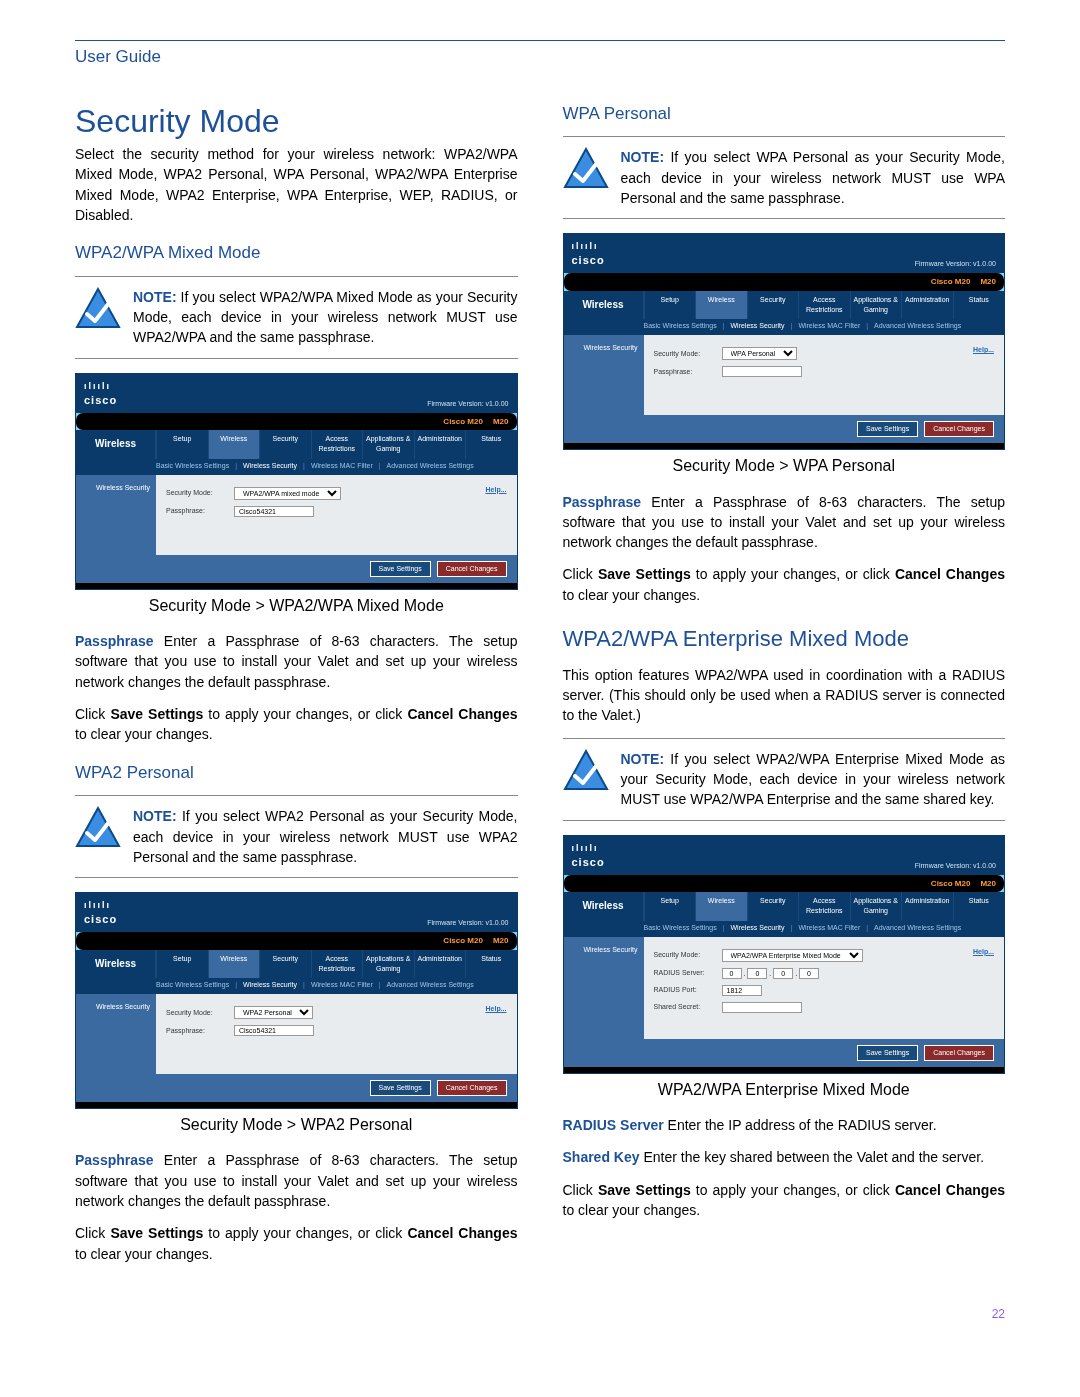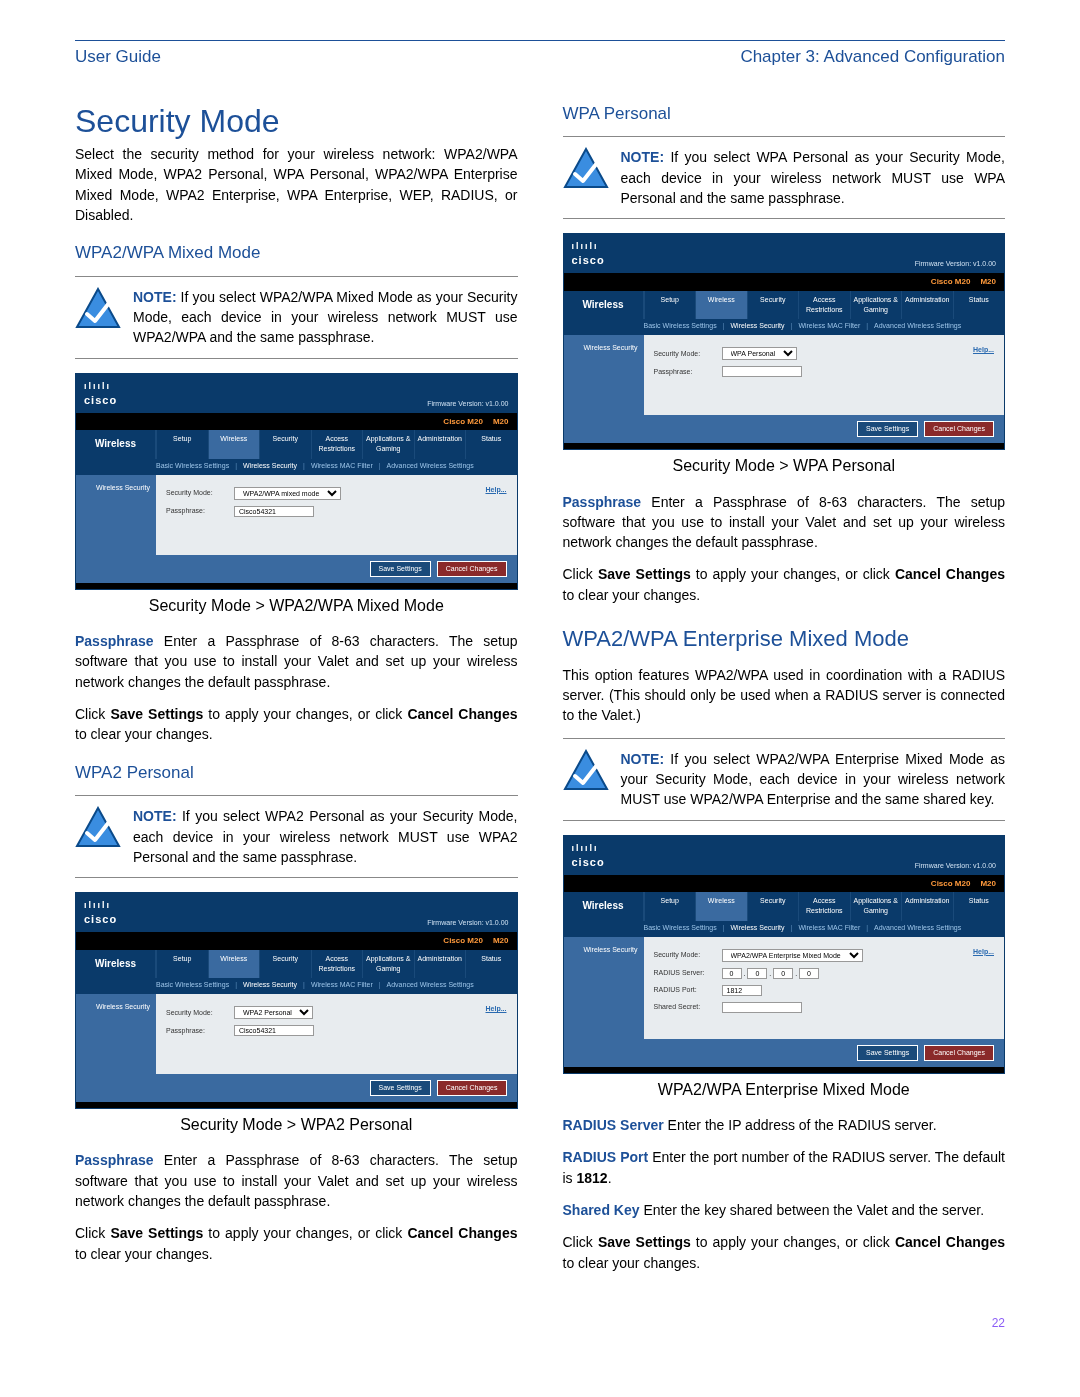--- a/index.html
+++ b/index.html
@@ -117,20 +117,21 @@
     color: #cfe1f2;
   }
   .shot .model-row {
     display: flex;
     justify-content: flex-end;
     background: #000;
     color: #ff9a3c;
     padding: 3px 8px;
     font-weight: bold;
     gap: 10px;
+    border-radius: 7px;
   }
   .shot .tabs {
     display: flex;
     background: #0a3a6a;
   }
   .shot .tabs .side {
     width: 80px;
     display: flex;
     align-items: center;
     justify-content: center;
@@ -229,21 +230,20 @@
     height: 6px;
     background: #000;
   }
 </style>
 </head>
 <body>
 
 <div class="top-rule"></div>
 <div class="header-row">
   <div>User Guide</div>
-  <div>Chapter 3: Advanced Configuration</div>
 </div>
 
 <div class="columns">
 
   <div class="col">
     <h1 class="section">Security Mode</h1>
     <p class="body">Select the security method for your wireless network: WPA2/WPA Mixed Mode, WPA2 Personal, WPA Personal, WPA2/WPA Enterprise Mixed Mode, WPA2 Enterprise, WPA Enterprise, WEP, RADIUS, or Disabled.</p>
 
     <h3 class="sub">WPA2/WPA Mixed Mode</h3>
 
@@ -543,23 +543,20 @@
         <div class="btn cancel">Cancel Changes</div>
       </div>
       <div class="btm"></div>
     </div>
     <p class="caption">WPA2/WPA Enterprise Mixed Mode</p>
 
     <p class="body">
       <span class="label">RADIUS Server</span><span>  Enter the IP address of the RADIUS server.</span>
     </p>
     <p class="body">
-      <span class="label">RADIUS Port</span><span>  Enter the port number of the RADIUS server. The default is </span><span class="strong">1812</span><span>.</span>
-    </p>
-    <p class="body">
       <span class="label">Shared Key</span><span>  Enter the key shared between the Valet and the server.</span>
     </p>
     <p class="body">
       <span>Click </span><span class="strong">Save Settings</span><span> to apply your changes, or click </span><span class="strong">Cancel Changes</span><span> to clear your changes.</span>
     </p>
   </div>
 </div>
 
 <div class="page-num">22</div>
 

